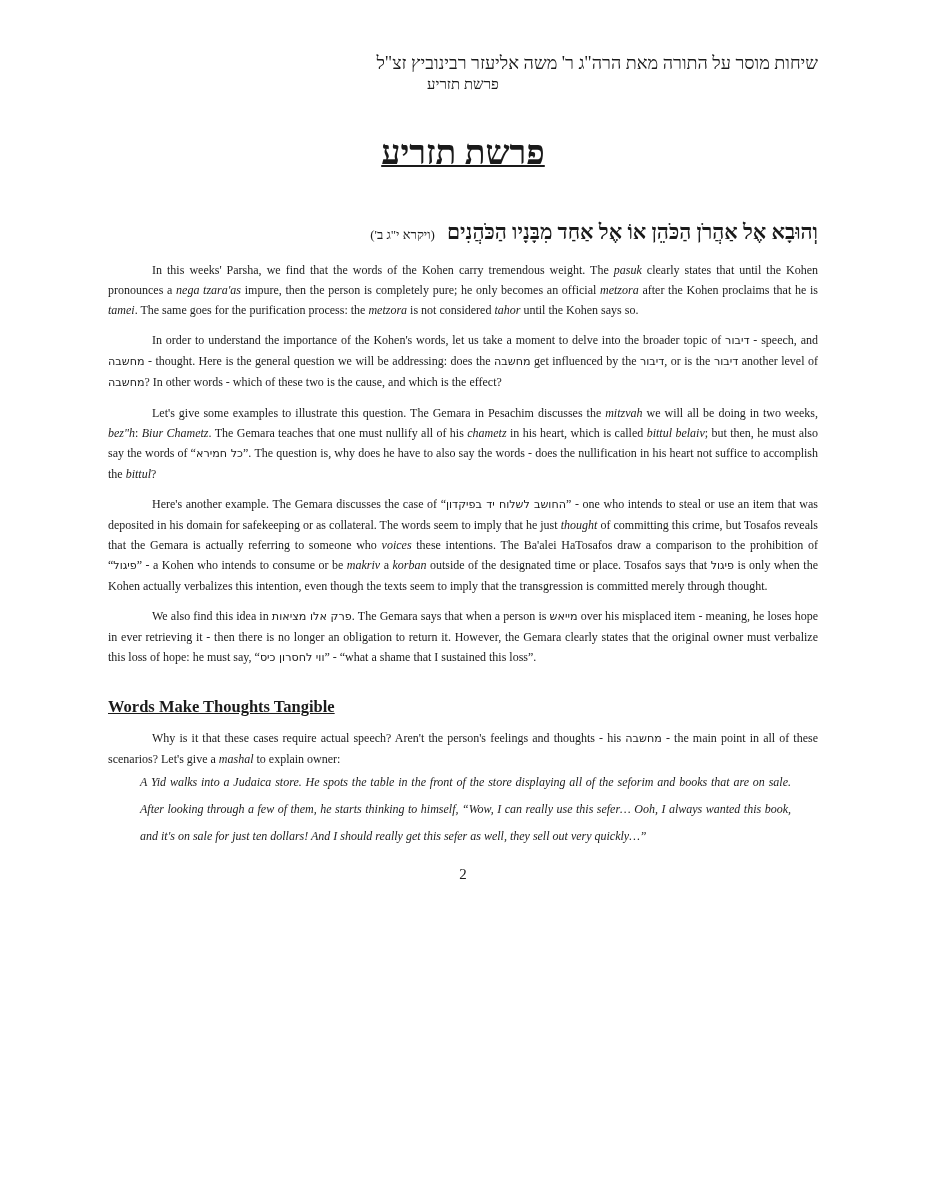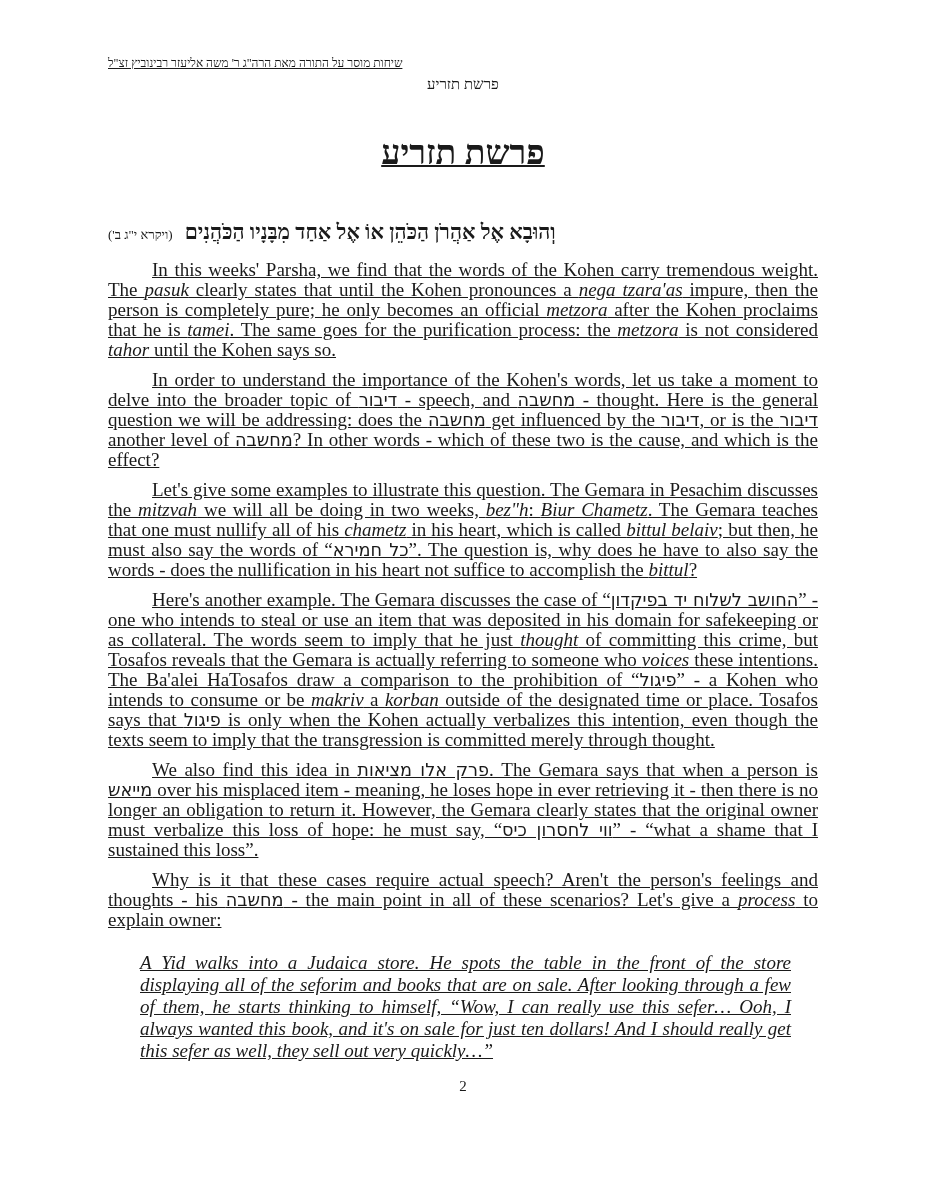--- a/index.html
+++ b/index.html
@@ -12,41 +12,40 @@
     width: 927px;
     height: 1200px;
     background: #ffffff;
     color: #1a1a1a;
     font-family: "Liberation Serif", "DejaVu Serif", serif;
     box-sizing: border-box;
     padding: 52px 109px 0 108px;
     overflow: hidden;
   }
   .hdr-line1 {
-    text-align: left;
-    font-size: 12px;
+    text-align: right;
+    font-size: 18px;
     line-height: 22px;
-    text-decoration: underline;
   }
   .hdr-line2 {
     text-align: center;
     font-size: 15px;
     line-height: 21px;
   }
   .doc-title {
     text-align: center;
     font-size: 34px;
     font-weight: bold;
     text-decoration: underline;
     text-decoration-thickness: 2px;
     margin: 36px 0 0 0;
     line-height: 44px;
   }
   .verse-line {
-    text-align: left;
+    text-align: right;
     margin-top: 40px;
     line-height: 34px;
     white-space: nowrap;
   }
   .verse-text {
     font-weight: bold;
     font-size: 21px;
   }
   .verse-cite {
     font-size: 13px;
@@ -57,34 +56,33 @@
     font-weight: bold;
     text-decoration: underline;
     margin: 34px 0 0 0;
     line-height: 22px;
   }
   .heading2 {
     margin-top: 28px;
   }
   .para {
     text-align: justify;
-    font-size: 19px;
+    font-size: 12px;
     line-height: 20px;
     margin: 10px 0 0 0;
     text-indent: 44px;
-    text-decoration: underline;
   }
   .para.first {
     margin-top: 8px;
   }
   .quote {
-    margin: 22px 27px 0 32px;
+    margin: 0 27px 0 32px;
     text-indent: 0;
     font-style: italic;
-    line-height: 22px;
+    line-height: 27px;
     text-align: justify;
   }
   .it { font-style: italic; }
   .heb {
     font-family: "DejaVu Sans", sans-serif;
     font-size: 0.93em;
   }
   .page-number {
     text-align: center;
     font-size: 15px;
@@ -112,20 +110,21 @@
   <p class="para first"><span>In this weeks' Parsha, we find that the words of the Kohen carry tremendous weight. The </span><span class="it">pasuk</span><span> clearly states that until the Kohen pronounces a </span><span class="it">nega tzara'as</span><span> impure, then the person is completely pure; he only becomes an official </span><span class="it">metzora</span><span> after the Kohen proclaims that he is </span><span class="it">tamei</span><span>. The same goes for the purification process: the </span><span class="it">metzora</span><span> is not considered </span><span class="it">tahor</span><span> until the Kohen says so.</span></p>
 
   <p class="para"><span>In order to understand the importance of the Kohen's words, let us take a moment to delve into the broader topic of </span><span class="heb">דיבור</span><span> - speech, and </span><span class="heb">מחשבה</span><span> - thought. Here is the general question we will be addressing: does the </span><span class="heb">מחשבה</span><span> get influenced by the </span><span class="heb">דיבור</span><span>, or is the </span><span class="heb">דיבור</span><span> another level of </span><span class="heb">מחשבה</span><span>? In other words - which of these two is the cause, and which is the effect?</span></p>
 
   <p class="para"><span>Let's give some examples to illustrate this question. The Gemara in Pesachim discusses the </span><span class="it">mitzvah</span><span> we will all be doing in two weeks, </span><span class="it">bez"h</span><span>: </span><span class="it">Biur Chametz</span><span>. The Gemara teaches that one must nullify all of his </span><span class="it">chametz</span><span> in his heart, which is called </span><span class="it">bittul belaiv</span><span>; but then, he must also say the words of “</span><span class="heb">כל חמירא</span><span>”. The question is, why does he have to also say the words - does the nullification in his heart not suffice to accomplish the </span><span class="it">bittul</span><span>?</span></p>
 
   <p class="para"><span>Here's another example. The Gemara discusses the case of “</span><span class="heb">החושב לשלוח יד בפיקדון</span><span>” - one who intends to steal or use an item that was deposited in his domain for safekeeping or as collateral. The words seem to imply that he just </span><span class="it">thought</span><span> of committing this crime, but Tosafos reveals that the Gemara is actually referring to someone who </span><span class="it">voices</span><span> these intentions. The Ba'alei HaTosafos draw a comparison to the prohibition of “</span><span class="heb">פיגול</span><span>” - a Kohen who intends to consume or be </span><span class="it">makriv</span><span> a </span><span class="it">korban</span><span> outside of the designated time or place. Tosafos says that </span><span class="heb">פיגול</span><span> is only when the Kohen actually verbalizes this intention, even though the texts seem to imply that the transgression is committed merely through thought.</span></p>
 
   <p class="para"><span>We also find this idea in </span><span class="heb">פרק אלו מציאות</span><span>. The Gemara says that when a person is </span><span class="heb">מייאש</span><span> over his misplaced item - meaning, he loses hope in ever retrieving it - then there is no longer an obligation to return it. However, the Gemara clearly states that the original owner must verbalize this loss of hope: he must say, “</span><span class="heb">ווי לחסרון כיס</span><span>” - “what a shame that I sustained this loss”.</span></p>
 
+  <h2 class="section-heading heading2"><span>Words Make Thoughts Tangible</span></h2>
 
-  <p class="para"><span>Why is it that these cases require actual speech? Aren't the person's feelings and thoughts - his </span><span class="heb">מחשבה</span><span> - the main point in all of these scenarios? Let's give a </span><span class="it">process</span><span> to explain owner:</span></p>
+  <p class="para"><span>Why is it that these cases require actual speech? Aren't the person's feelings and thoughts - his </span><span class="heb">מחשבה</span><span> - the main point in all of these scenarios? Let's give a </span><span class="it">mashal</span><span> to explain owner:</span></p>
 
   <p class="para quote"><span>A Yid walks into a Judaica store. He spots the table in the front of the store displaying all of the seforim and books that are on sale. After looking through a few of them, he starts thinking to himself, “Wow, I can really use this sefer… Ooh, I always wanted this book, and it's on sale for just ten dollars! And I should really get this sefer as well, they sell out very quickly…”</span></p>
 
   <div class="page-number">2</div>
 
 </div>
 
 </body></html>

